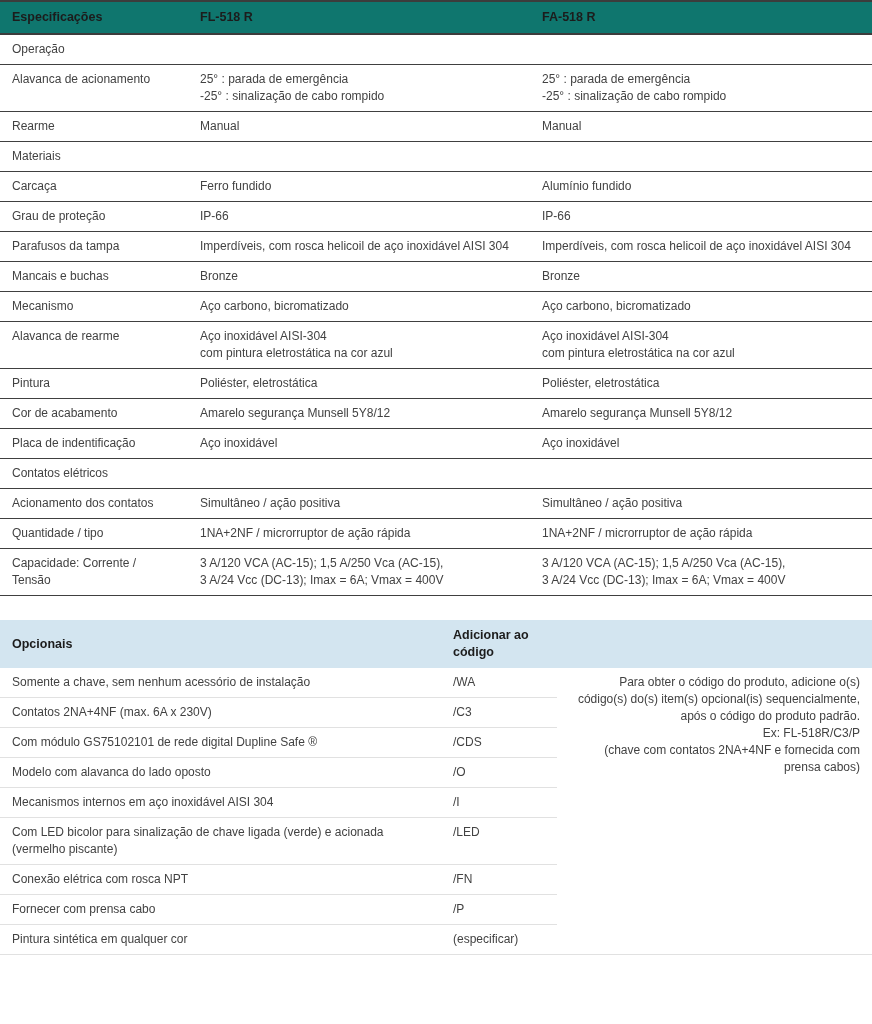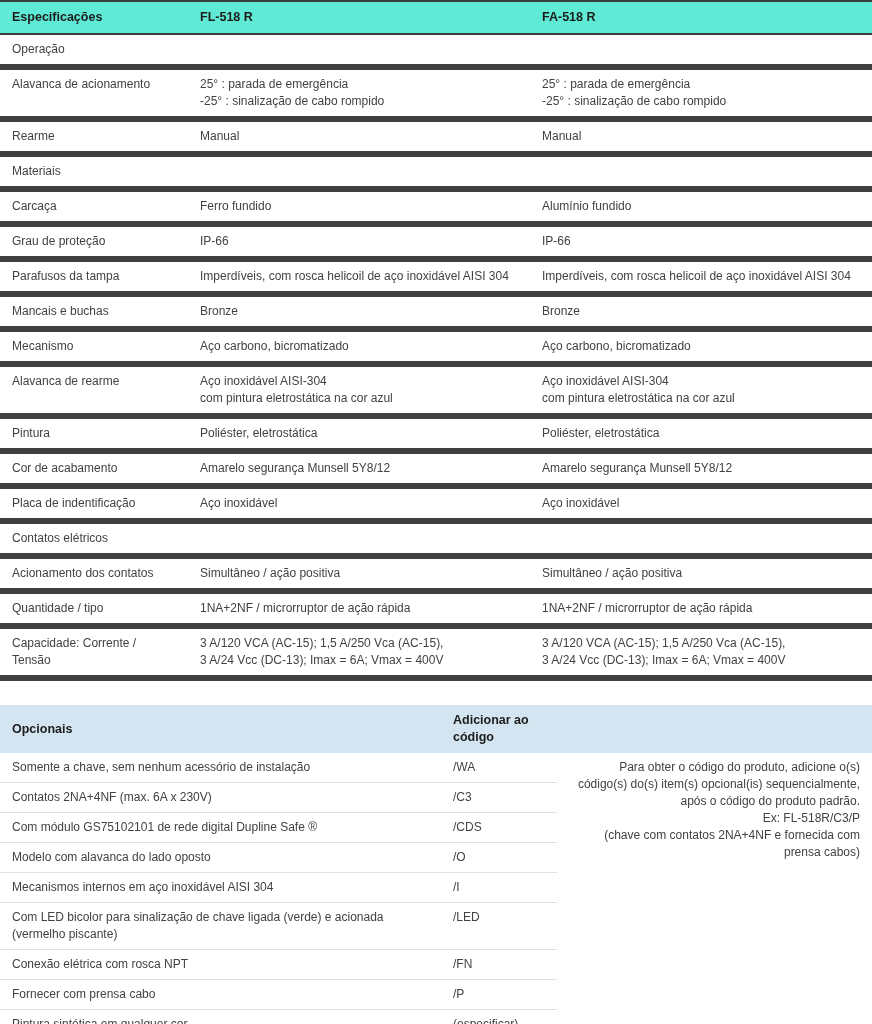--- a/index.html
+++ b/index.html
@@ -9,27 +9,27 @@
     font-size:12px;color:#424242;
     -webkit-font-smoothing:antialiased;
   }
   table{border-collapse:collapse;table-layout:fixed;width:872px;}
   th{text-align:left;font-weight:bold;color:#1c1c1c;}
   td{vertical-align:top;}
 
   
   .spec-table{margin:0 0 24px 0;}
   .spec-table thead th{
-    background:#5eead4;
+    background:#0f766e;
     border-top:2px solid #3c3c3c;
     border-bottom:2px solid #3c3c3c;
     padding:7px 12px;line-height:17px;font-size:12.5px;
   }
   .spec-table td{
-    padding:6px 12px;border-bottom:6px solid #404040;line-height:17px;
+    padding:6px 12px;border-bottom:1px solid #404040;line-height:17px;
   }
 
   
   .options-table thead th{
     background:#d3e5f0;
     padding:7px 12px;line-height:17px;font-size:12.5px;
   }
   .options-table td{
     padding:6px 12px;border-bottom:1px solid #e1e1e1;line-height:17px;
   }

